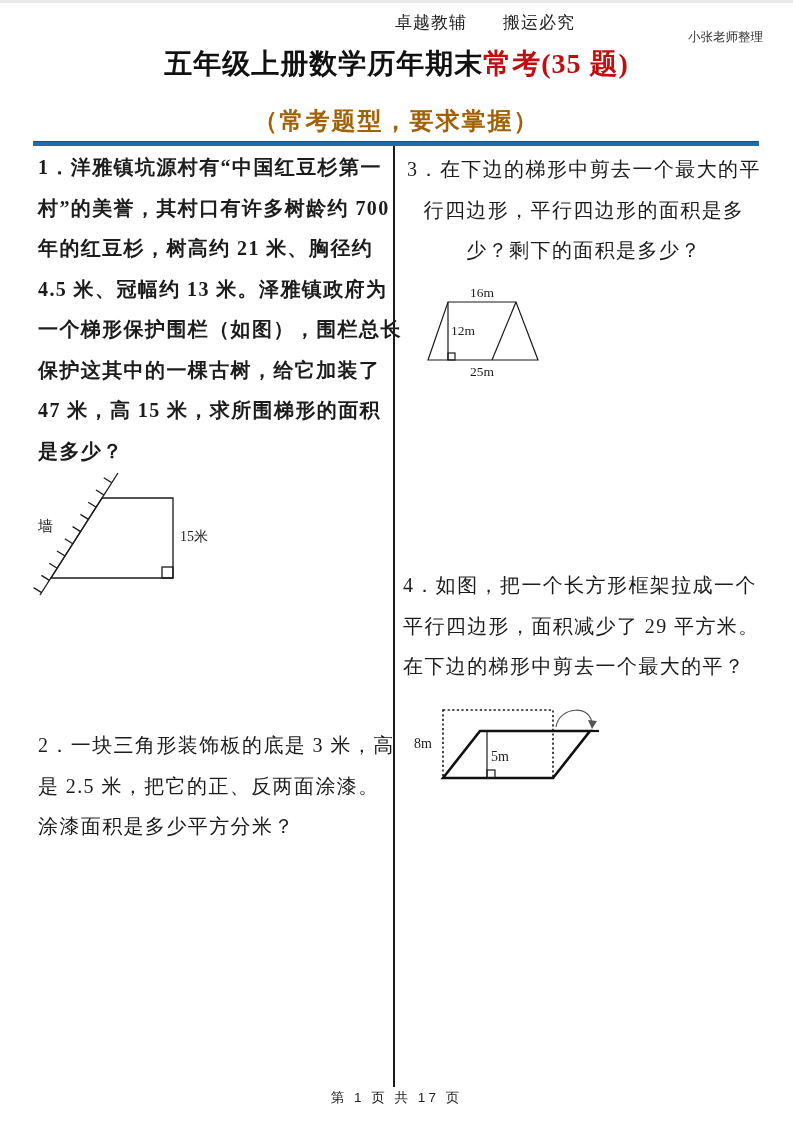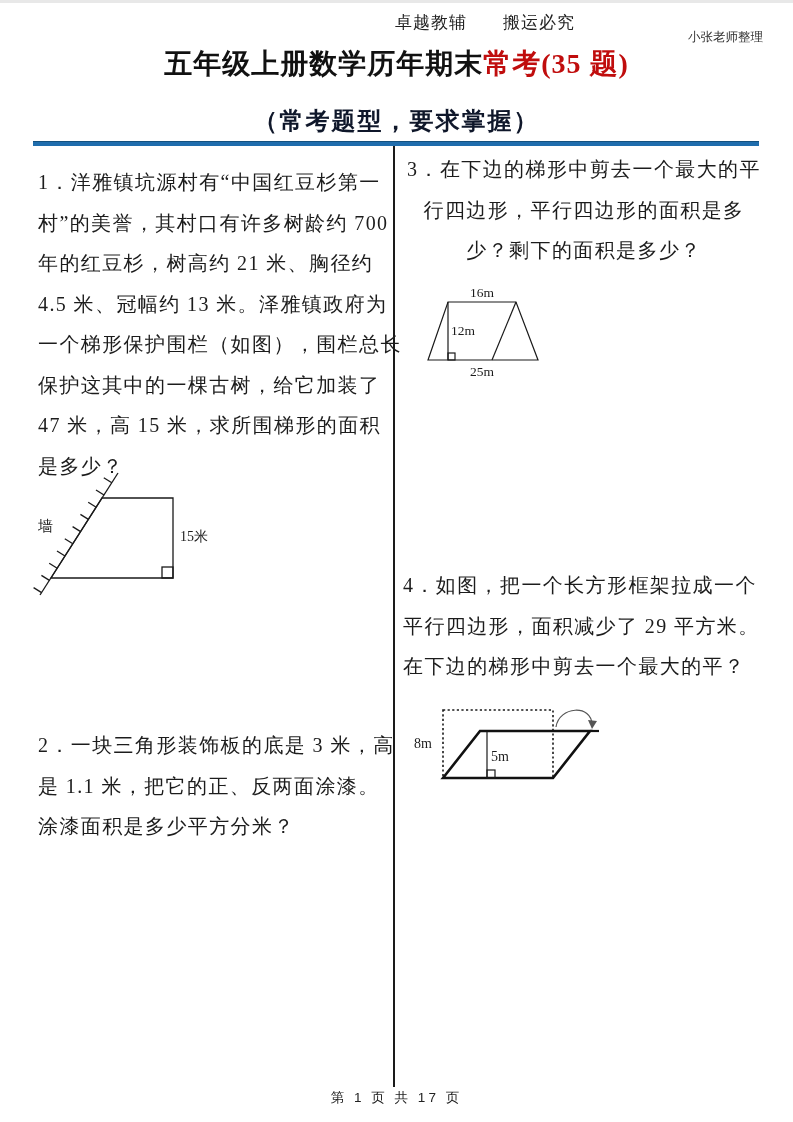--- a/index.html
+++ b/index.html
@@ -28,35 +28,35 @@
     margin:0;text-align:center;
     font-size:28px;font-weight:900;
     letter-spacing:1px;color:#111;
     white-space:nowrap;
   }
   .title .red{color:#c00d0d;}
   .subtitle{
     position:absolute;left:0;top:102px;width:100%;
     text-align:center;
     font-size:24px;font-weight:700;
-    color:#0f172a;letter-spacing:2px;
+    color:#a16207;letter-spacing:2px;
     white-space:nowrap;
   }
   .rule{
     position:absolute;left:33px;top:138px;width:726px;height:4px;
     background:#1f6dad;
     border-top:1px solid #14517f;
   }
   .divider{
     position:absolute;left:393px;top:143px;width:1.6px;height:941px;
     background:#1a1a1a;
   }
   .para{position:absolute;font-size:20px;line-height:40.5px;}
   .para .line{white-space:nowrap;letter-spacing:1.4px;}
-  .p1{left:38px;top:159px;width:350px;}
+  .p1{left:38px;top:144px;width:350px;font-weight:bold;}
   .p2{left:38px;top:722px;width:350px;}
   .p3{left:403px;top:146px;width:362px;text-align:center;}
   .p4{left:403px;top:562px;width:362px;}
   .fig{position:absolute;}
   .fig1{left:30px;top:460px;}
   .fig3{left:420px;top:280px;}
   .fig4{left:406px;top:696px;}
   svg text{
     font-family:"Liberation Serif","DejaVu Serif",serif;
     fill:#1c1c1c;
@@ -109,21 +109,21 @@
       <line x1="81.8" y1="19.8" x2="73.8" y2="14.8"></line>
       <polygon points="21,115 72,35 143,35 143,115"></polygon>
       <rect x="132" y="104" width="11" height="11"></rect>
     </g>
     <text x="8" y="68" font-size="15">墙</text>
     <text x="150" y="78" font-size="14">15米</text>
   </svg>
 
   <div class="para p2">
     <div class="line">2．一块三角形装饰板的底是 3 米，高</div>
-    <div class="line">是 1.1 米，把它的正、反两面涂漆。</div>
+    <div class="line">是 2.5 米，把它的正、反两面涂漆。</div>
     <div class="line">涂漆面积是多少平方分米？</div>
   </div>
 
   <div class="para p3">
     <div class="line">3．在下边的梯形中剪去一个最大的平</div>
     <div class="line">行四边形，平行四边形的面积是多</div>
     <div class="line">少？剩下的面积是多少？</div>
   </div>
 
   <svg class="fig fig3" width="150" height="100" viewBox="0 0 150 100">

